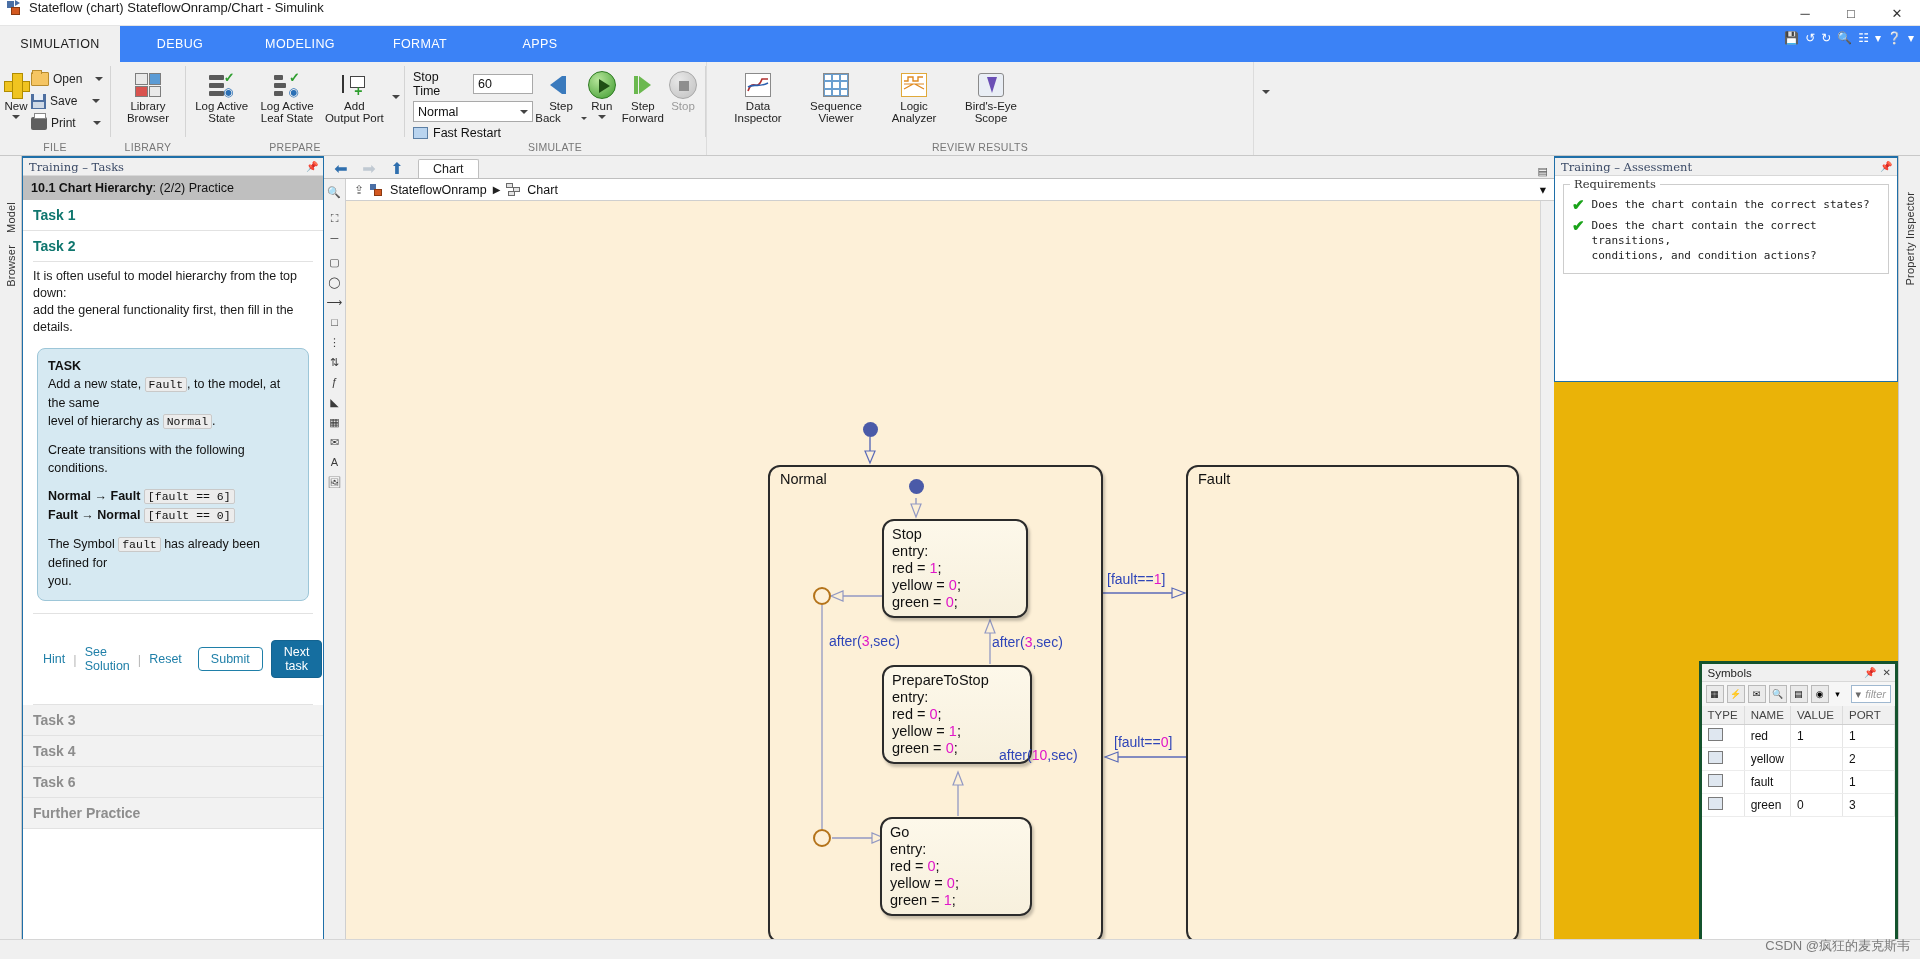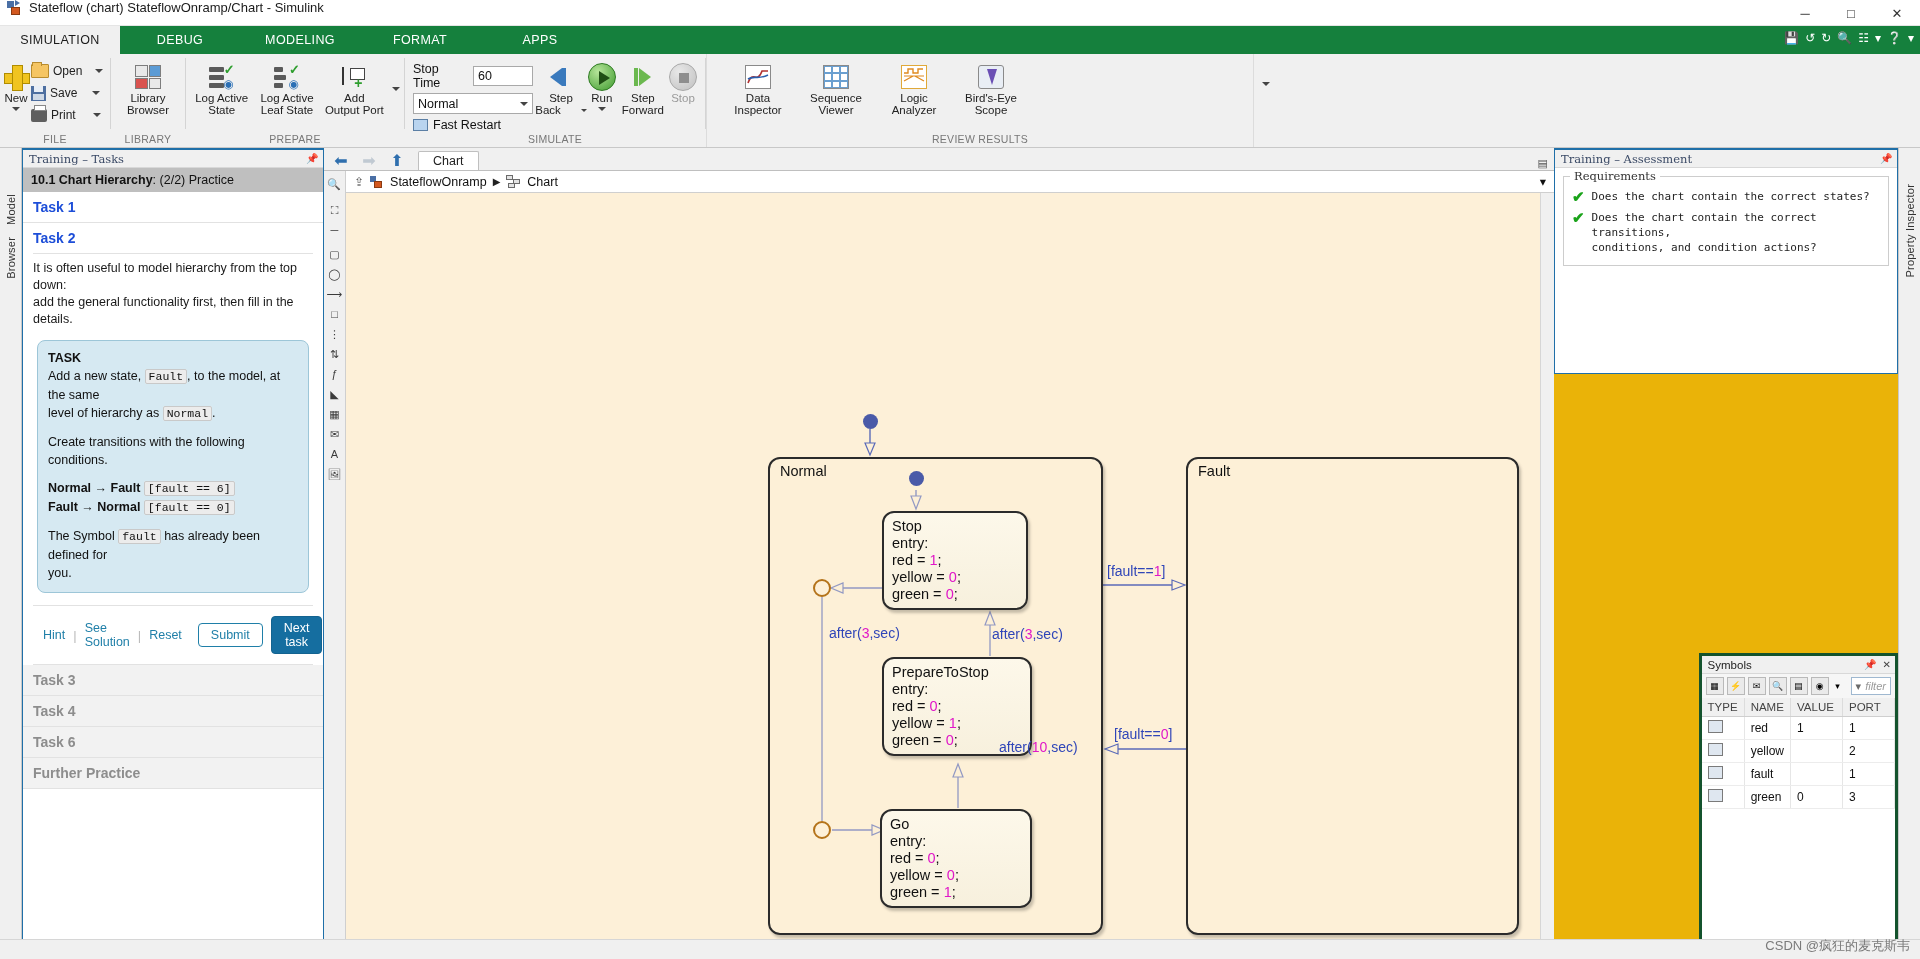--- a/index.html
+++ b/index.html
@@ -21,21 +21,21 @@
   .titlebar .tb-icon{ width:16px;height:16px;margin:0 6px 0 7px;position:relative; }
   .tb-icon .sq1{position:absolute;left:0;top:1px;width:7px;height:7px;background:#4a6fa5;}
   .tb-icon .sq2{position:absolute;left:4px;top:7px;width:9px;height:8px;background:#d3581f;border:1px solid #8a3a12;}
   .tb-icon .tri{position:absolute;left:8px;top:0px;width:0;height:0;border-left:5px solid #4a6fa5;border-top:3px solid transparent;border-bottom:3px solid transparent;}
   .titlebar .tb-title{ font-size:13px; color:#1a1a1a; }
   .winbtns{ position:absolute; right:0; top:0; height:26px; display:flex; }
   .winbtn{ width:46px;height:26px;display:flex;align-items:center;justify-content:center;color:#333;font-size:13px;}
 
   
   .ribbon-tabs{
-    height:28px; background:#15803d; display:flex; align-items:stretch; position:relative;text-align:center;
+    height:36px; background:#3b82f6; display:flex; align-items:stretch; position:relative;text-align:center;
   }
   .rtab{
     min-width:120px; display:flex;align-items:center;justify-content:center;
     color:#ffffff; font-size:12.5px; letter-spacing:.4px; cursor:default;
   }
   .rtab.active{ background:#f0f0f0; color:#1b1b1b; }
   .ribbon-right{ position:absolute; right:6px; top:0; height:24px; display:flex; align-items:center; gap:6px;}
   .ribbon-right .ri{ color:#fff; font-size:12px; }
 
   
@@ -137,38 +137,38 @@
     height:18px; background:#f0f0f0; display:flex; align-items:center; justify-content:space-between;
     padding:0 4px 0 6px; font-family:"DejaVu Serif", serif; font-size:11.5px; color:#3b4a66;
     border-bottom:1px solid #d8d8d8;
   }
   .pin{ font-size:10px;color:#444; transform:rotate(0deg);}
   .lesson-head{
     background:#bfbfbf; padding:5px 8px; font-size:12.5px; color:#111;
   }
   .lesson-head b{ font-weight:bold; }
   .task-row{
-    padding:7px 10px; font-size:14px; font-weight:bold; color:#1d4ed8;
+    padding:7px 10px; font-size:14px; font-weight:bold; color:#0f766e;
     border-bottom:1px solid #e2e2e2; background:#fff;
   }
   .task-row.muted{ color:#8d8d8d; background:#f2f2f2;}
   .task-body{ padding:6px 10px 0 10px; }
   .task-intro{ font-size:12.5px; color:#1a1a1a; line-height:17px; }
   .taskbox{
     margin:12px 4px 0 4px; background:#d6e9f2; border:1px solid #9dc6d8; border-radius:8px;
     padding:8px 10px 10px 10px; font-size:12.5px; color:#111; line-height:18px;
   }
   .taskbox .tb-h{ font-weight:bold; }
   code.inl{
     font-family:"Liberation Mono", monospace; font-size:11.5px;
     background:#ececec; border:1px solid #c9c9c9; padding:0 3px; border-radius:2px;
   }
   .cond-line{ font-weight:bold; }
   .btnrow{
-    display:flex; align-items:center; gap:8px; padding:10px 10px;
+    display:flex; align-items:center; gap:8px; padding:26px 10px;
     border-top:1px solid #e2e2e2; border-bottom:1px solid #e2e2e2; margin-top:12px;
   }
   .lnk{ color:#1f7fa8; font-size:12.5px; cursor:pointer;}
   .sep-pipe{ color:#bbb; }
   .btn-outline{
     border:1px solid #1f7fa8; color:#1f7fa8; background:#fff; border-radius:4px;
     padding:4px 12px; font-size:12.5px; cursor:pointer;
   }
   .btn-solid{
     border:1px solid #136390; color:#fff; background:#156ea0; border-radius:4px;

